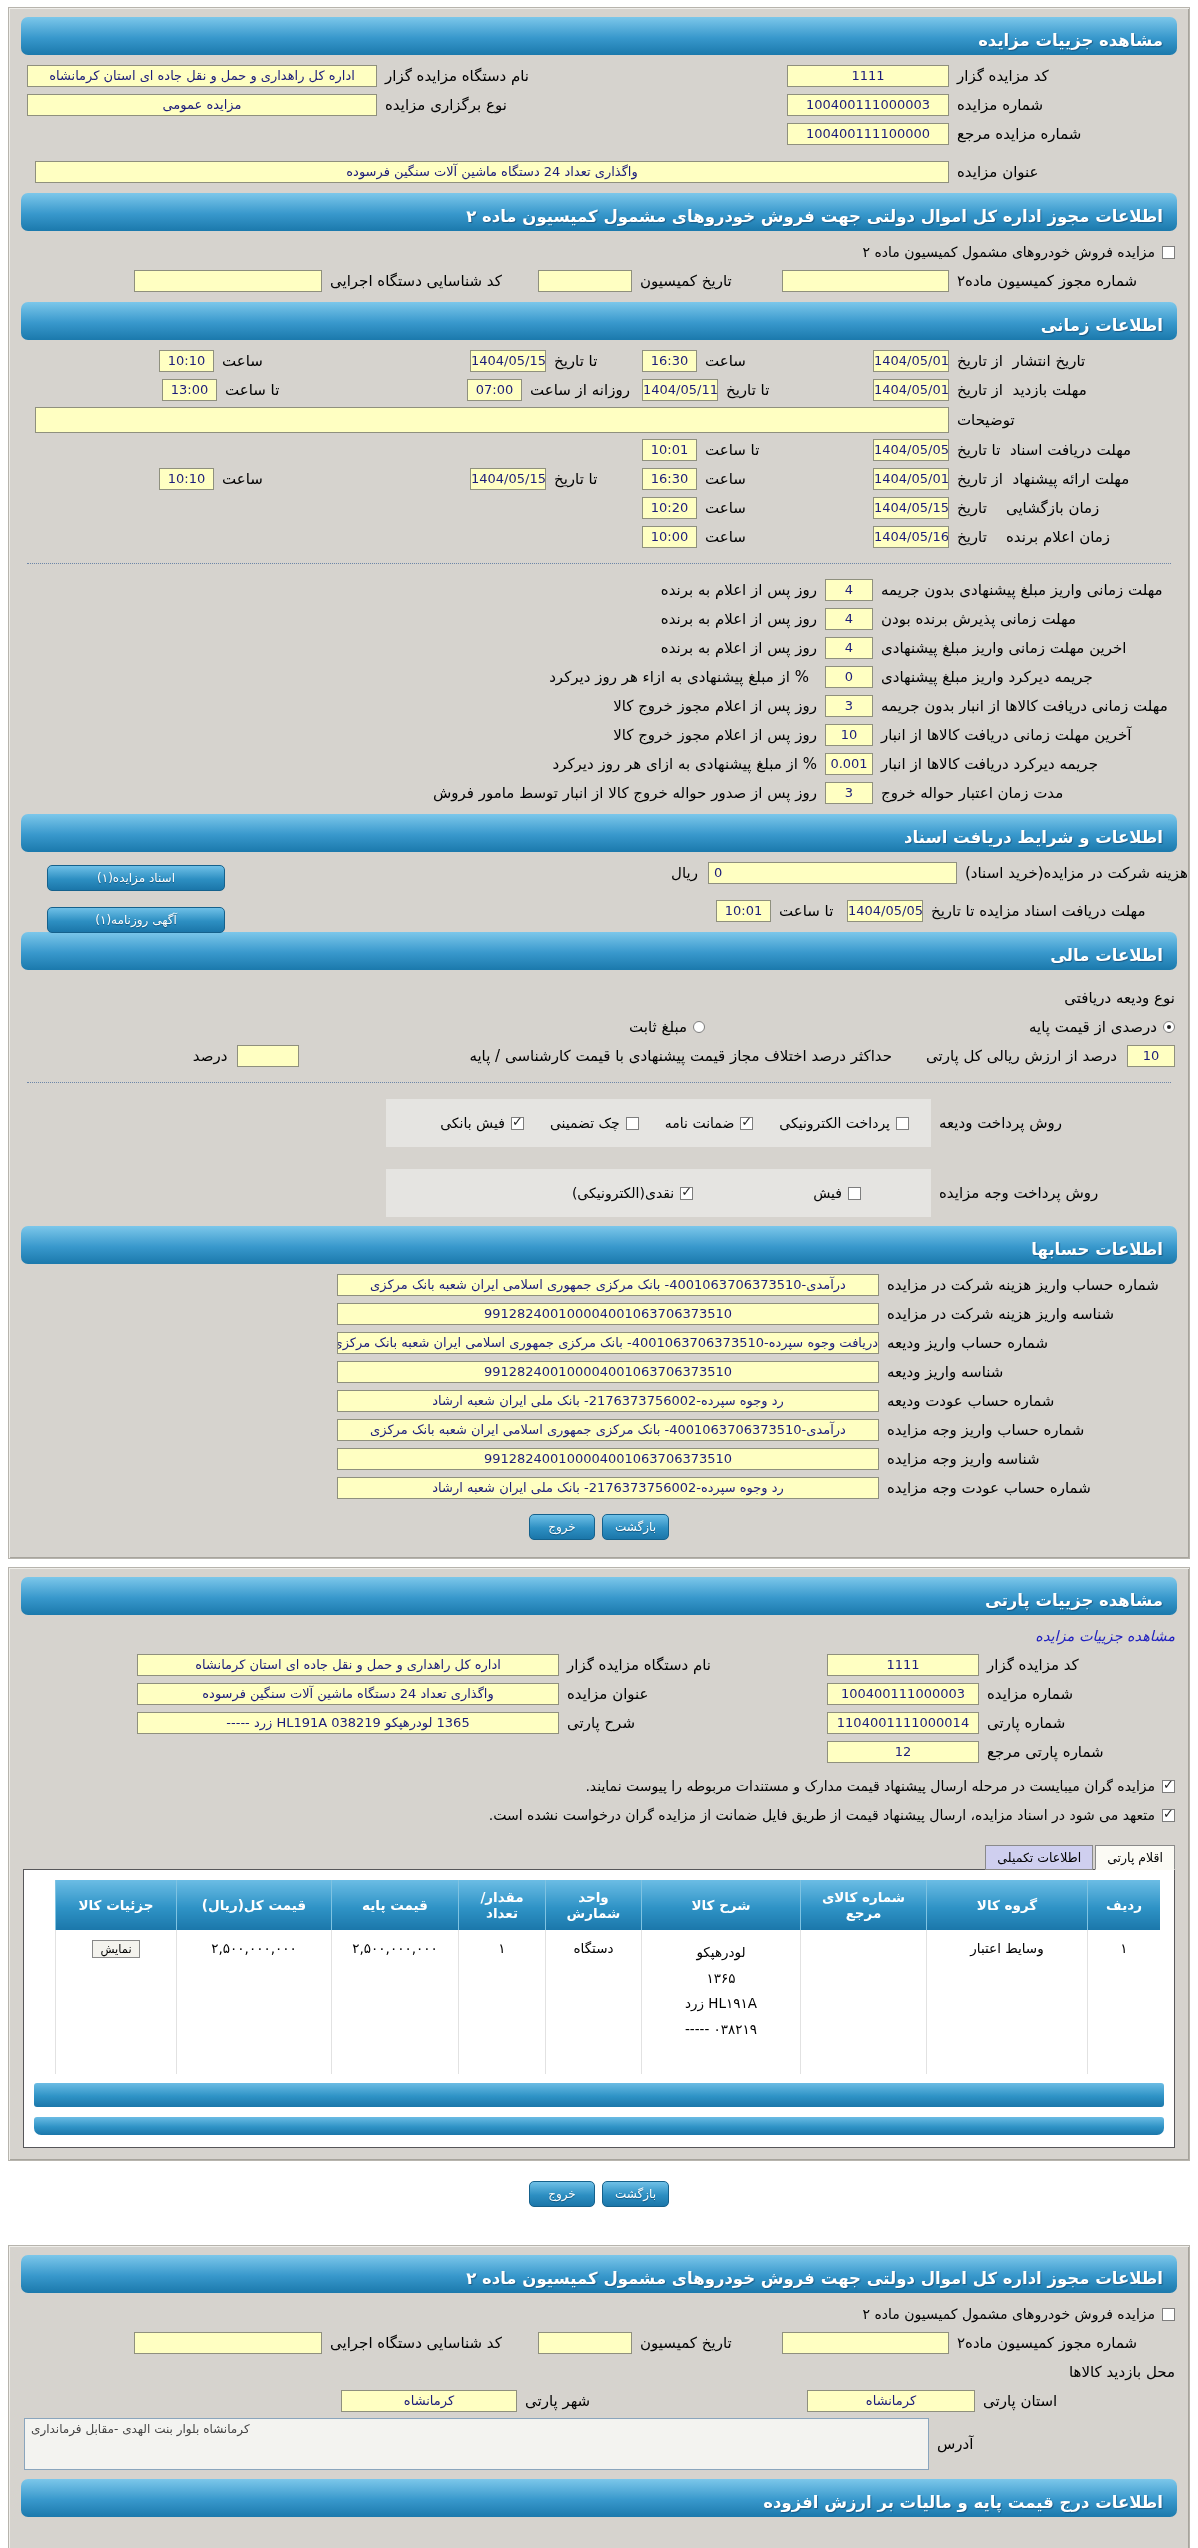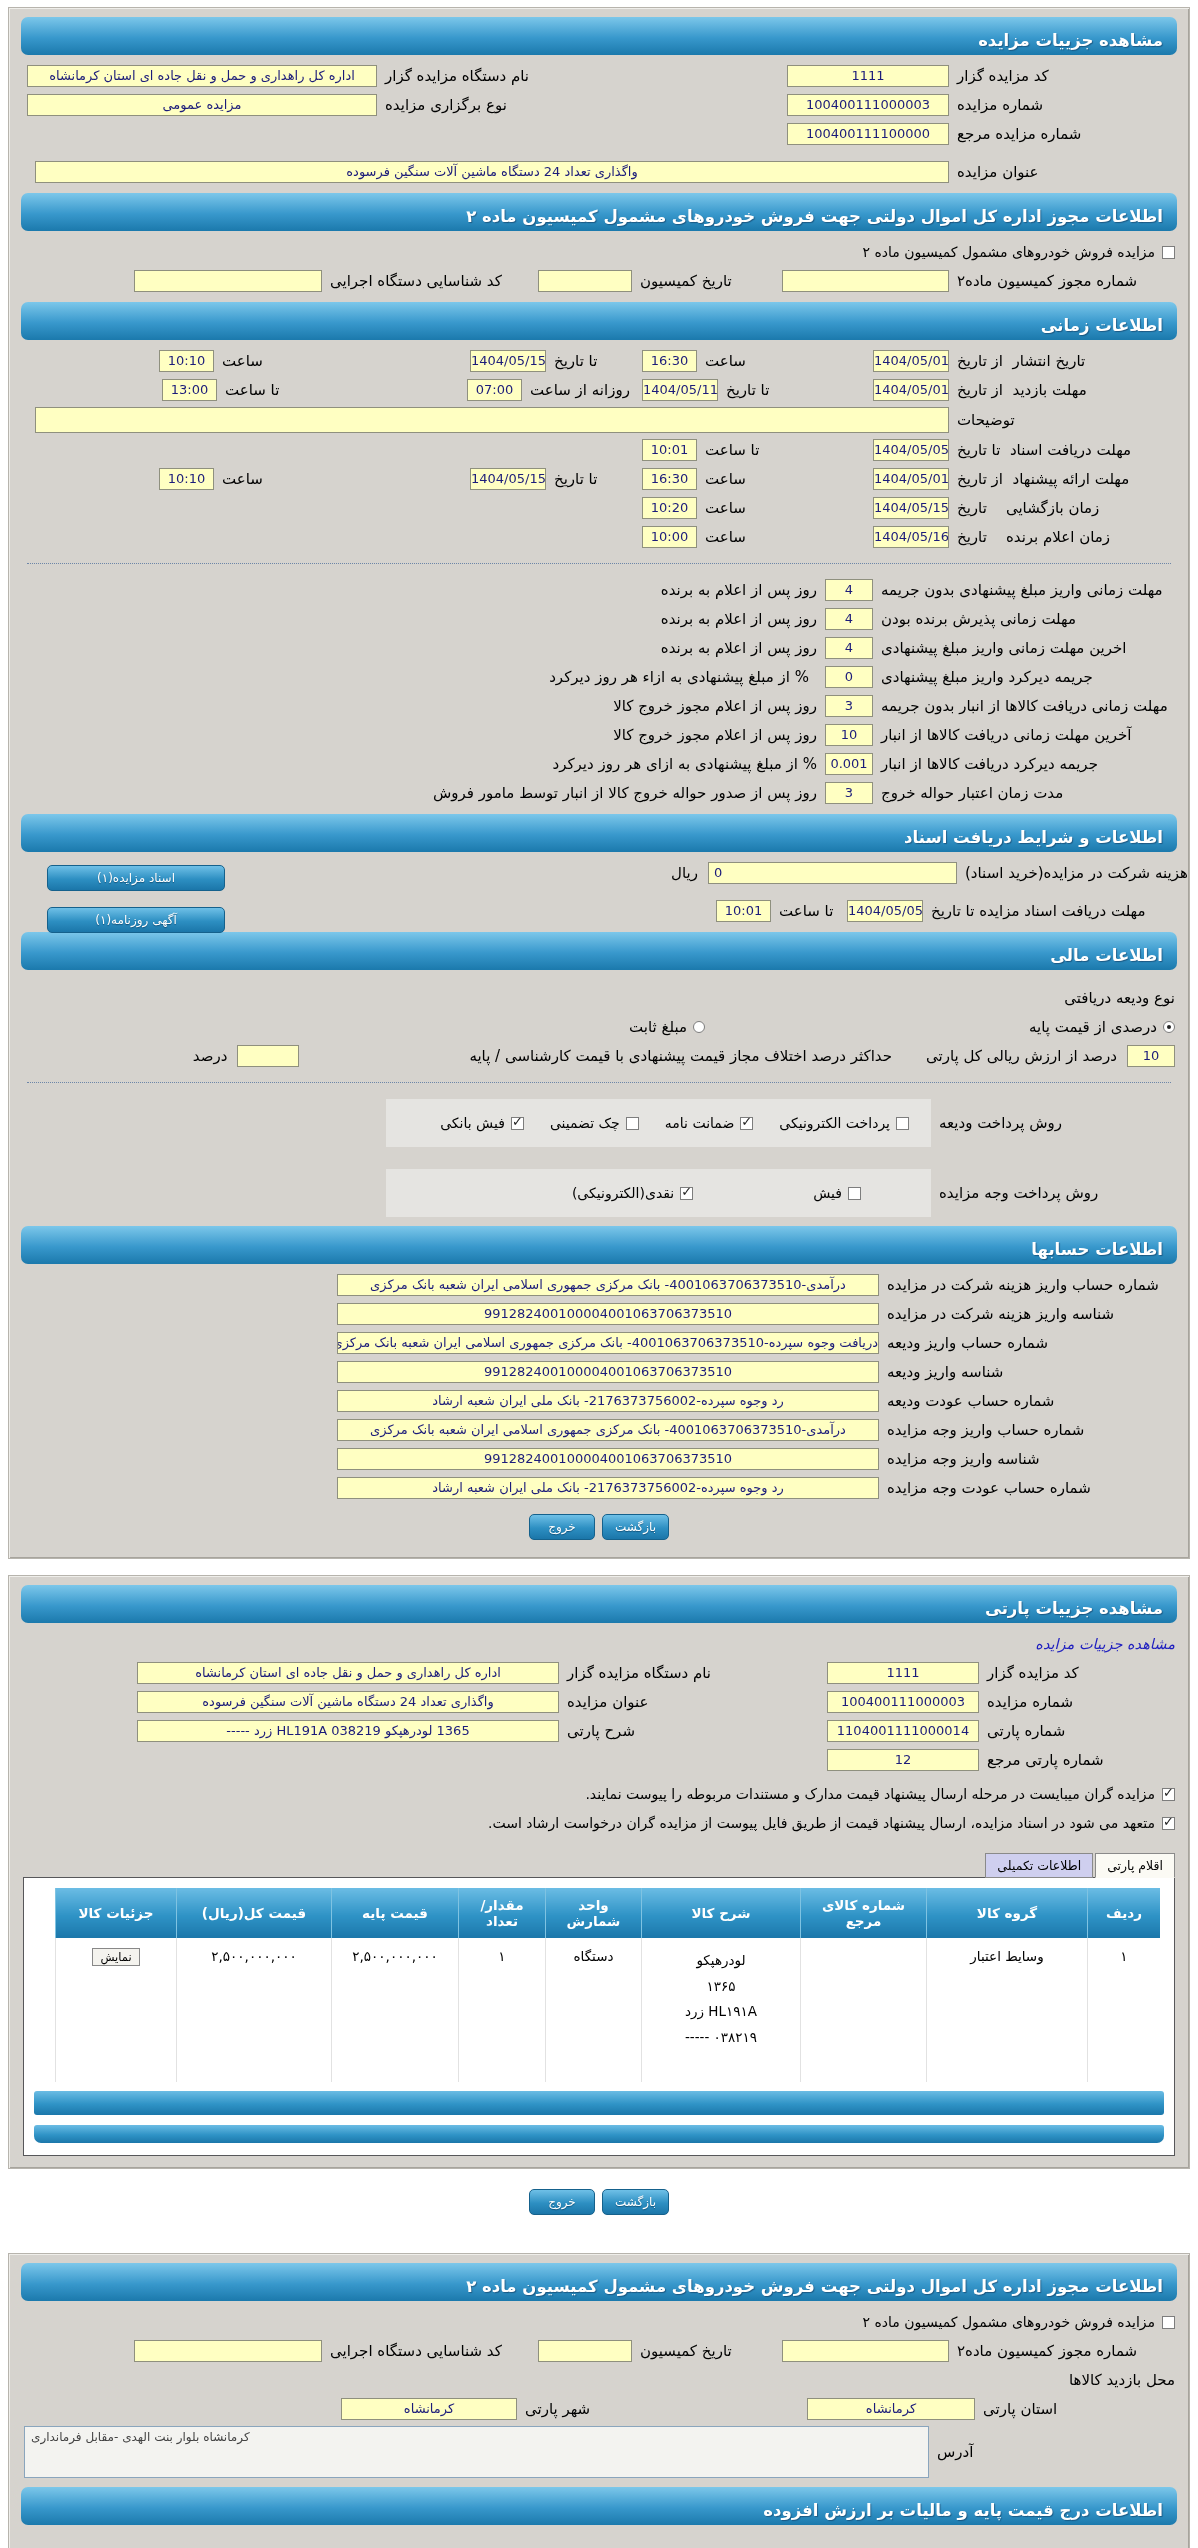--- a/index.html
+++ b/index.html
@@ -422,21 +422,21 @@
         </div>
       <span class="fld rtl" style="width:540px">رد وجوه سپرده-2176373756002- بانک ملی ایران شعبه ارشاد</span>
     </div>
 
     <div class="btnrow">
       <button class="btn">بازگشت</button>
       <button class="btn">خروج</button>
     </div>
   </div>
 
-  <div class="panel" style="margin-top:16px">
+  <div class="panel" style="margin-top:8px">
     <div class="sec-h">
       <span>مشاهده جزییات پارتی</span>
     </div>
     <div class="row">
       <a href="#" class="dlink">مشاهده جزییات مزایده</a>
     </div>
 
     <div class="row">
       <div class="zl" style="width:196px">
           <span class="lbl">کد مزایده گزار</span>
@@ -473,21 +473,21 @@
         </div>
       <span class="fld" style="width:150px">12</span>
     </div>
 
     <div class="row" style="margin-top:10px">
       <span class="cb on"></span>
       <span class="lbl sm" style="margin-right:7px">مزایده گران میبایست در مرحله ارسال پیشنهاد قیمت مدارک و مستندات مربوطه را پیوست نمایند.</span>
     </div>
     <div class="row">
       <span class="cb on"></span>
-      <span class="lbl sm" style="margin-right:7px">متعهد می شود در اسناد مزایده، ارسال پیشنهاد قیمت از طریق فایل پیوست از مزایده گران درخواست ارشاد است.</span>
+      <span class="lbl sm" style="margin-right:7px">متعهد می شود در اسناد مزایده، ارسال پیشنهاد قیمت از طریق فایل ضمانت از مزایده گران درخواست نشده است.</span>
     </div>
 
     <div class="tabs">
       <div class="tab active">اقلام پارتی</div>
       <div class="tab alt">اطلاعات تکمیلی</div>
     </div>
 
     <div class="tblwrap">
       <table class="grid">
         <thead>

